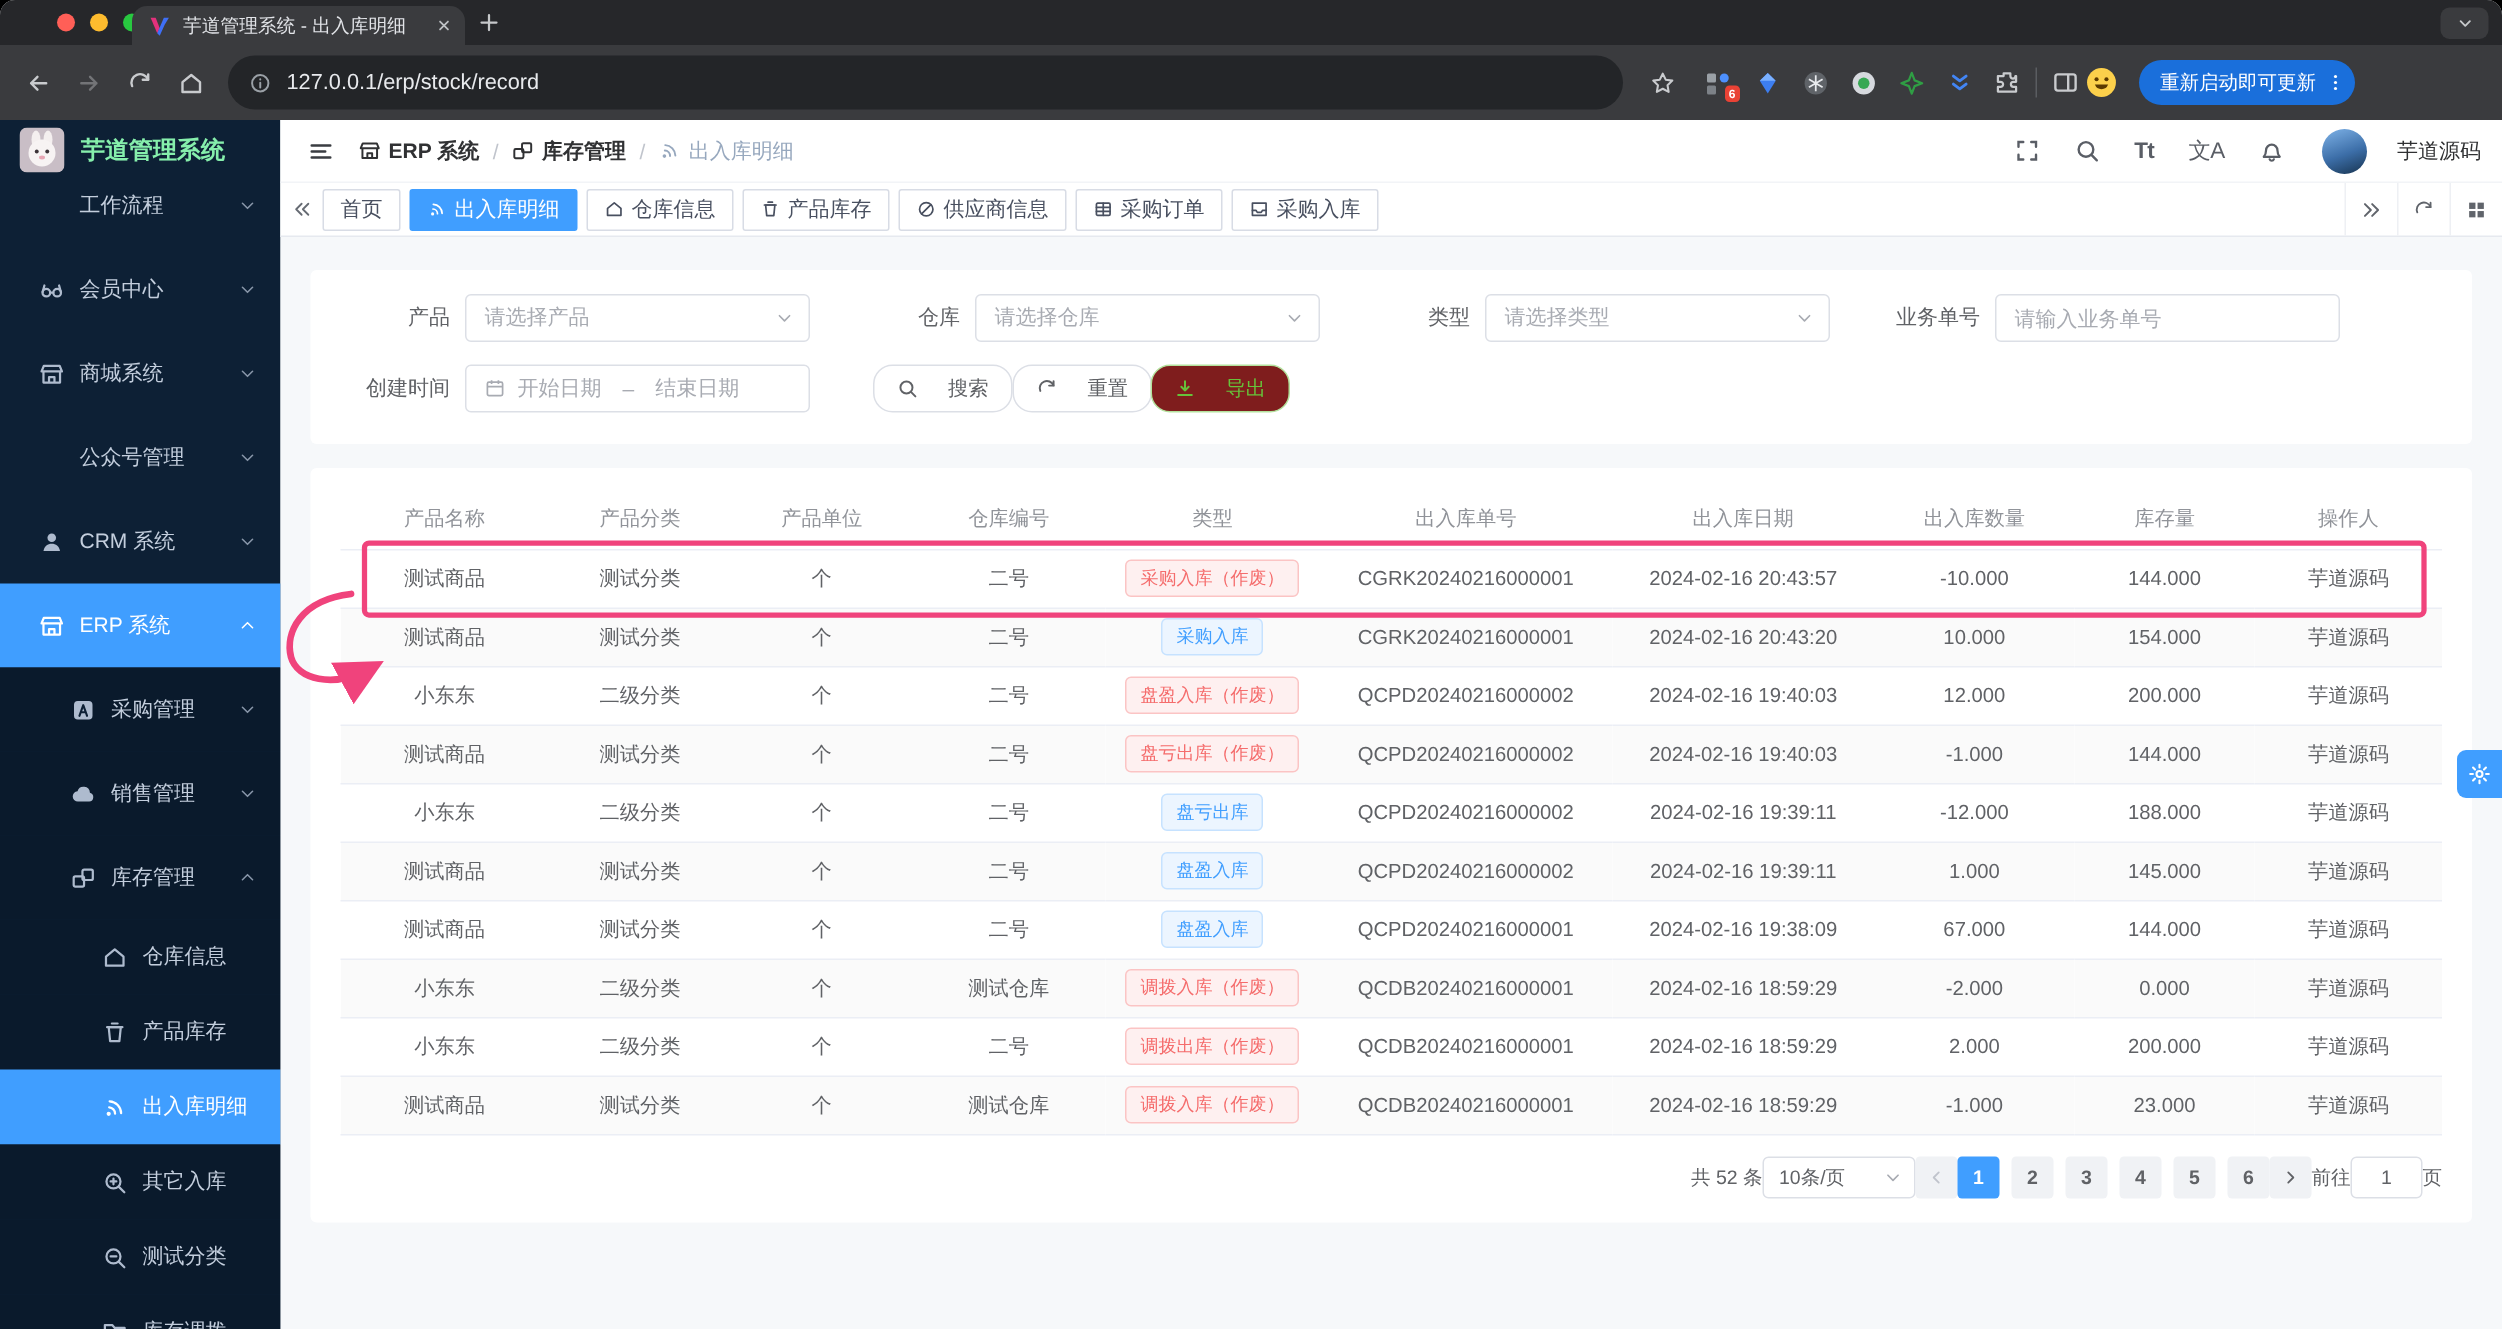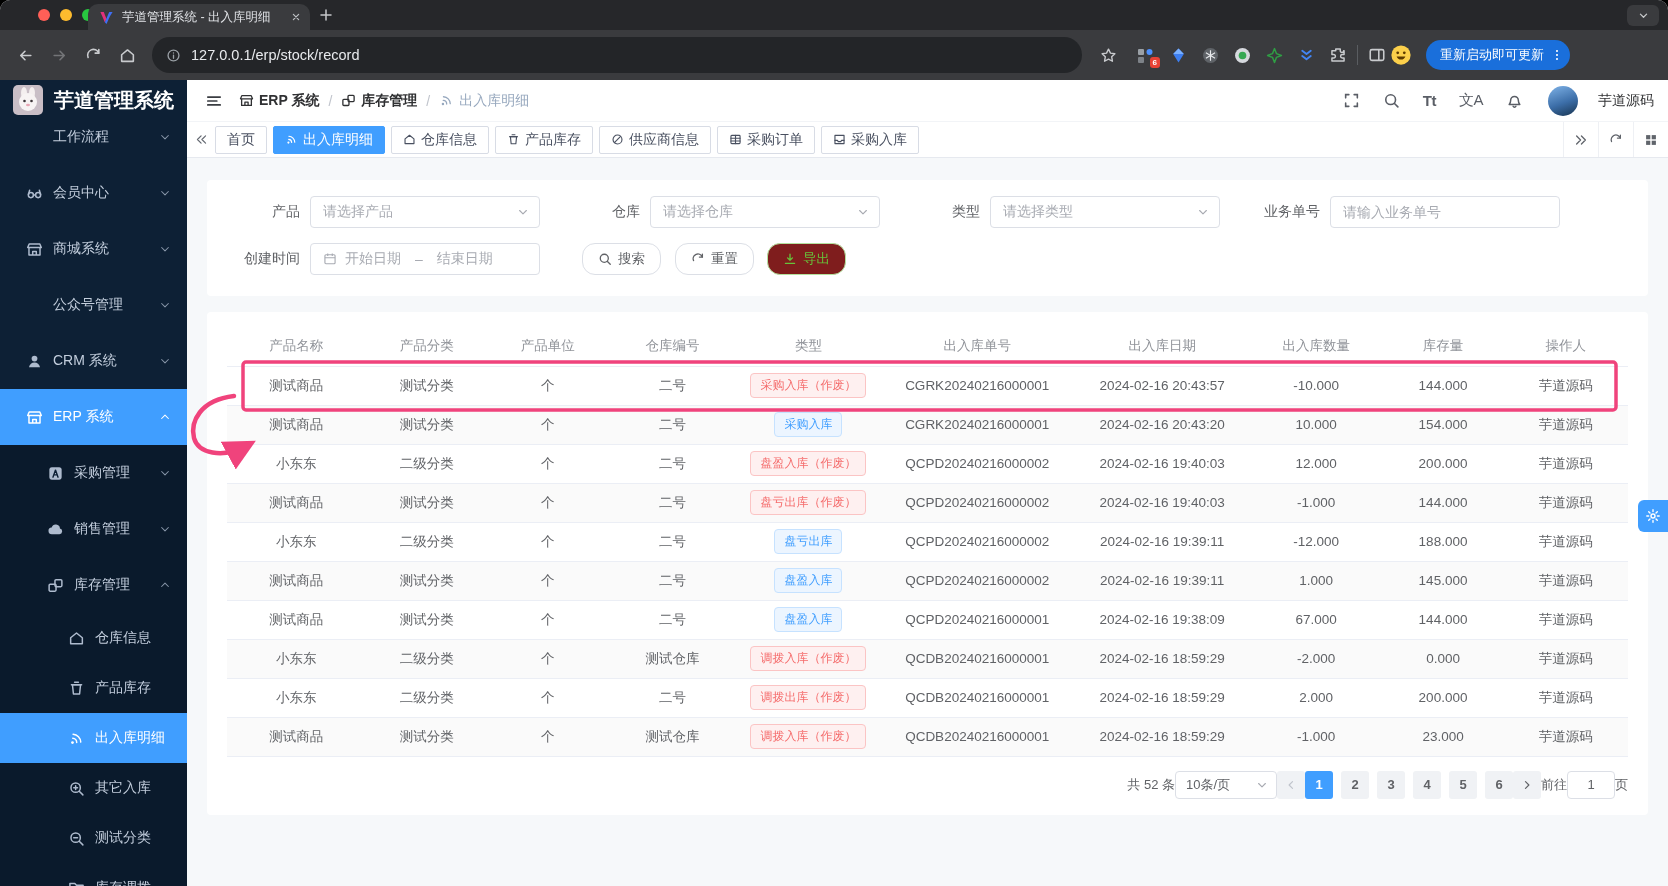--- a/index.html
+++ b/index.html
@@ -26,21 +26,21 @@
   .ext-badge { position:absolute; right:-5px; bottom:-4px; background:#e94235; color:#fff; font-size:8px; line-height:11px; padding:0 3px; border-radius:3px; font-weight:bold; }
   .tb-div { width:1px; height:20px; background:#5a5d61; margin:0 10px; }
   .emoji-av { width:22px; height:22px; margin-left:4px; }
   .update-pill { margin-left:14px; height:30px; border-radius:15px; background:#1a6fdb; color:#fff; display:flex; align-items:center; padding:0 6px 0 14px; font-size:13px; font-weight:500; }
   .update-pill .kebab { font-size:14px; margin-left:6px; }
 
   
   .app { position:absolute; top:80px; left:0; right:0; bottom:0; display:flex; }
   .sidebar { width:187px; background:#0d2035; flex:none; overflow:hidden; }
   .logo-row { height:40px; display:flex; align-items:center; padding-left:13px; }
-  .logo-title { margin-left:11px; font-size:20px; font-weight:700; color:#ffffff; white-space:nowrap; }
+  .logo-title { margin-left:11px; font-size:16px; font-weight:700; color:#86efac; white-space:nowrap; }
   #menu { margin-top:-11px; }
   .mi { position:relative; display:flex; align-items:center; color:#c3cedd; font-size:14px; cursor:pointer; white-space:nowrap; }
   .mi.lvl1 { height:56px; padding-left:26px; }
   .mi.lvl2 { height:56px; padding-left:47px; background:#0a1a2c; }
   .mi.lvl3 { height:50px; padding-left:68px; background:#0a1a2c; }
   .mi .mic { width:17px; height:17px; font-size:17px; flex:none; color:#aebbce; }
   .mi .lbl { margin-left:10px; }
   .mi .chev { position:absolute; right:16px; font-size:12px; color:#8795a8; }
   .mi.active { background:#409eff; color:#fff; }
   .mi.active .mic, .mi.active .chev { color:#fff; }
@@ -73,21 +73,21 @@
   .filter-card { position:relative; height:116px; }
   .fg { position:absolute; height:32px; display:flex; align-items:center; }
   .flabel { color:#606266; font-size:14px; text-align:right; flex:none; }
   .ctrl { height:32px; border:1px solid #dcdfe6; border-radius:4px; background:#fff; display:flex; align-items:center; padding:0 10px 0 12px; font-size:14px; color:#a8abb2; }
   .ctrl .ph { flex:1; white-space:nowrap; overflow:hidden; }
   .ctrl .cchev { font-size:12px; color:#a8abb2; }
   .ctrl input { border:none; outline:none; width:100%; font-size:14px; color:#606266; background:transparent; font-family:inherit; }
   .ctrl input::placeholder { color:#a8abb2; }
   .date-ic { font-size:14px; color:#a8abb2; margin-right:8px; flex:none; }
   .dr-sep { margin:0 14px; color:#a8abb2; }
-  .btn { height:32px; border:1px solid #dcdfe6; border-radius:13px; background:#fff; color:#606266; font-size:13.5px; display:flex; align-items:center; justify-content:center; gap:6px; padding:0 15px; }
+  .btn { height:32px; border:1px solid #dcdfe6; border-radius:13px; background:#fff; color:#606266; font-size:13.5px; display:flex; align-items:center; justify-content:center; gap:20px; padding:0 15px; }
   .btn .bic { font-size:14px; width:14px; height:14px; }
   .btn.green { background:#7f1d1d; border-color:#b3e19d; color:#67c23a; }
 
   .table-card { margin-top:16px; padding:14px 20px 16px; }
   table { width:100%; border-collapse:collapse; table-layout:fixed; }
   th { height:40px; font-size:13.5px; font-weight:500; color:#909399; border-bottom:1px solid #ebeef5; text-align:center; }
   td { height:39px; font-size:13.5px; color:#606266; border-bottom:1px solid #ebeef5; text-align:center; white-space:nowrap; overflow:hidden; }
   tbody tr:nth-child(even) { background:#fafafa; }
   .badge { display:inline-block; font-size:12px; line-height:1.3; padding:4px 9px; border-radius:4px; border:1px solid; }
   .badge.red { color:#f56c6c; background:#fef0f0; border-color:#fbc4c4; }

